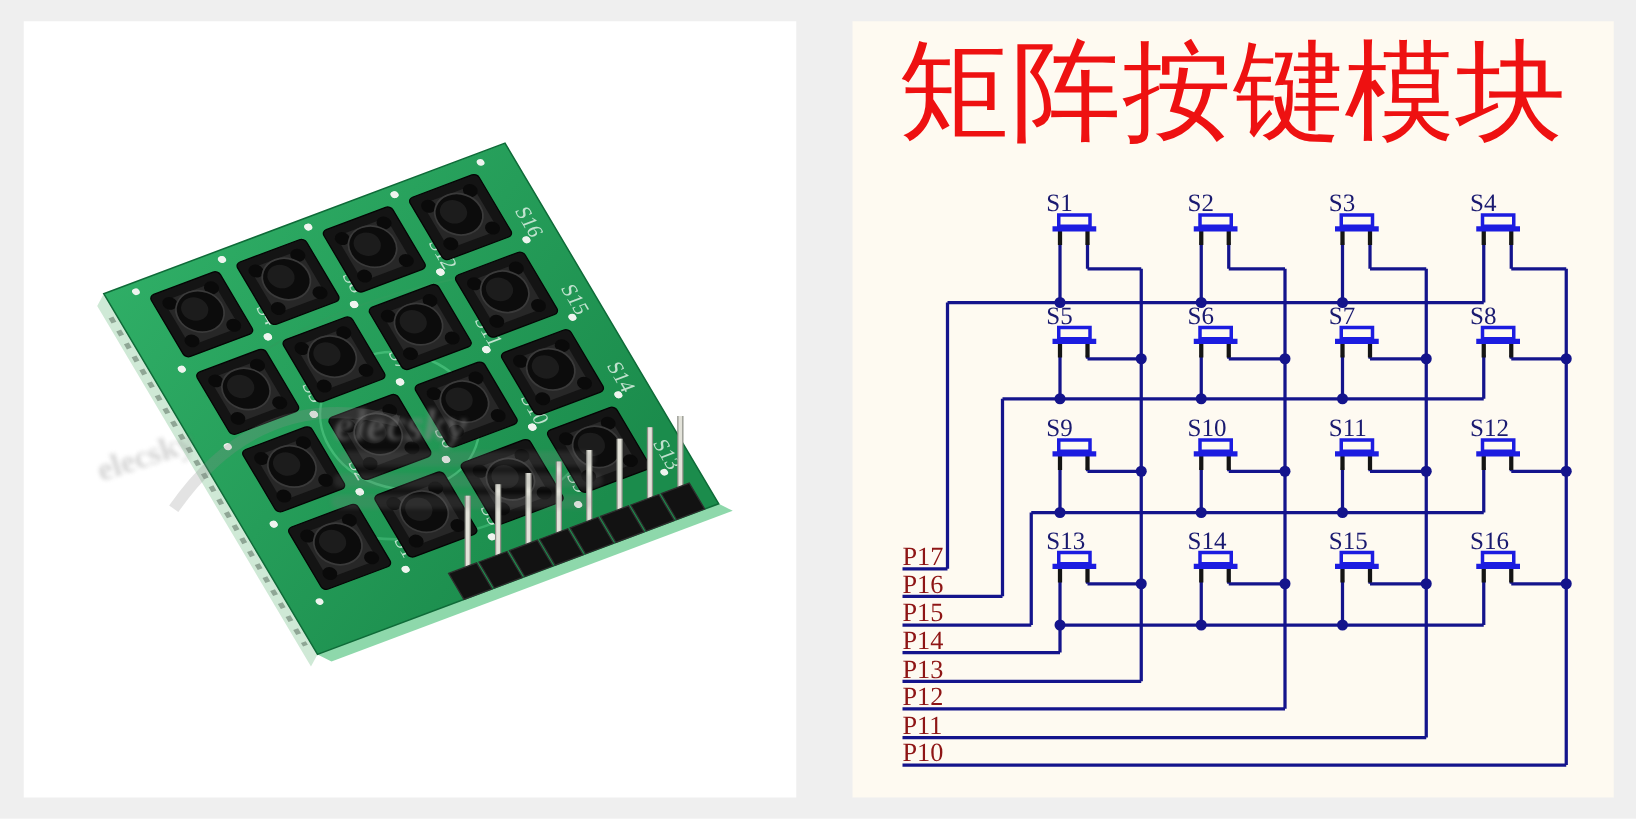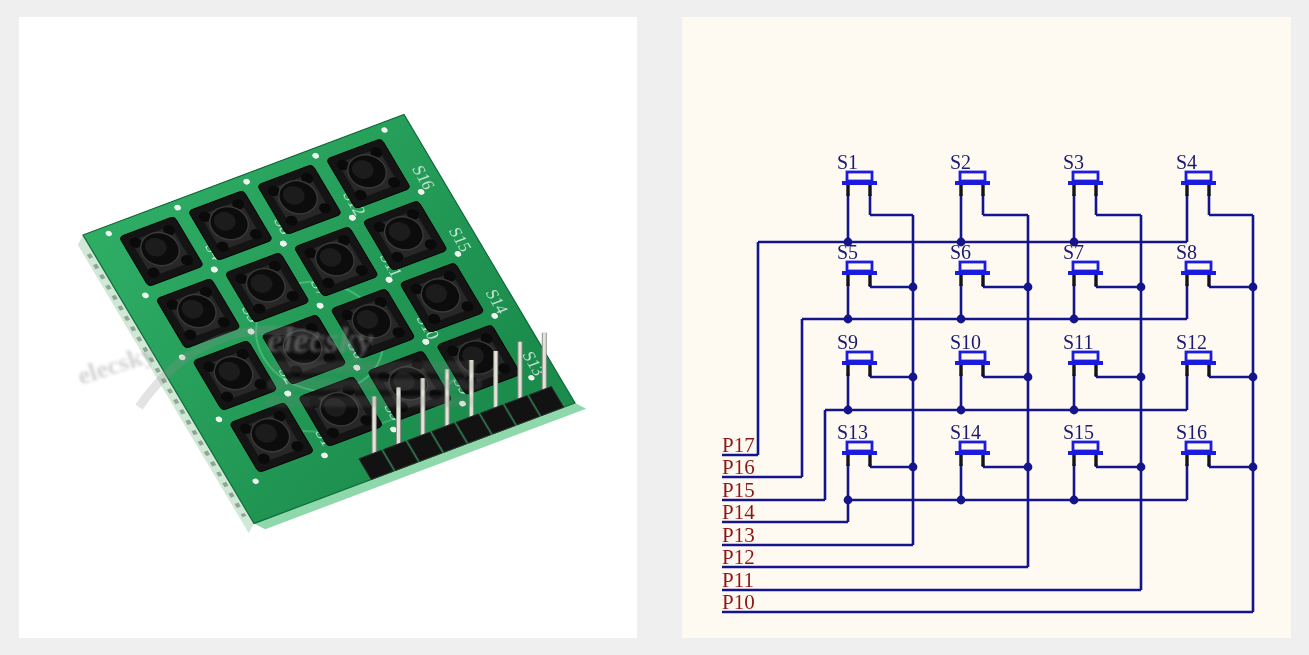--- a/index.html
+++ b/index.html
@@ -494,15 +494,16 @@
         <circle cx="166" cy="302" r="4.4" fill="#14148c"></circle>
         <circle cx="279" cy="302" r="4.4" fill="#14148c"></circle>
         <circle cx="392" cy="302" r="4.4" fill="#14148c"></circle>
         <circle cx="166" cy="393" r="4.4" fill="#14148c"></circle>
         <circle cx="279" cy="393" r="4.4" fill="#14148c"></circle>
         <circle cx="392" cy="393" r="4.4" fill="#14148c"></circle>
         <circle cx="166" cy="483" r="4.4" fill="#14148c"></circle>
         <circle cx="279" cy="483" r="4.4" fill="#14148c"></circle>
         <circle cx="392" cy="483" r="4.4" fill="#14148c"></circle>
       </svg>
+    <div class="module-title" style="color: rgb(238, 17, 17);">矩阵按键模块</div>
   </div>
 
 </div>
 
 </body></html>

